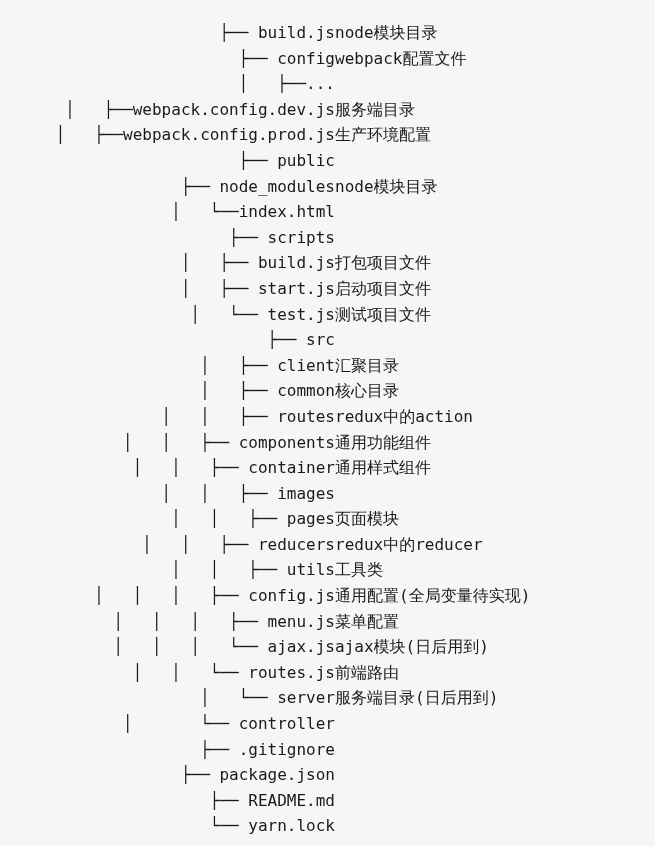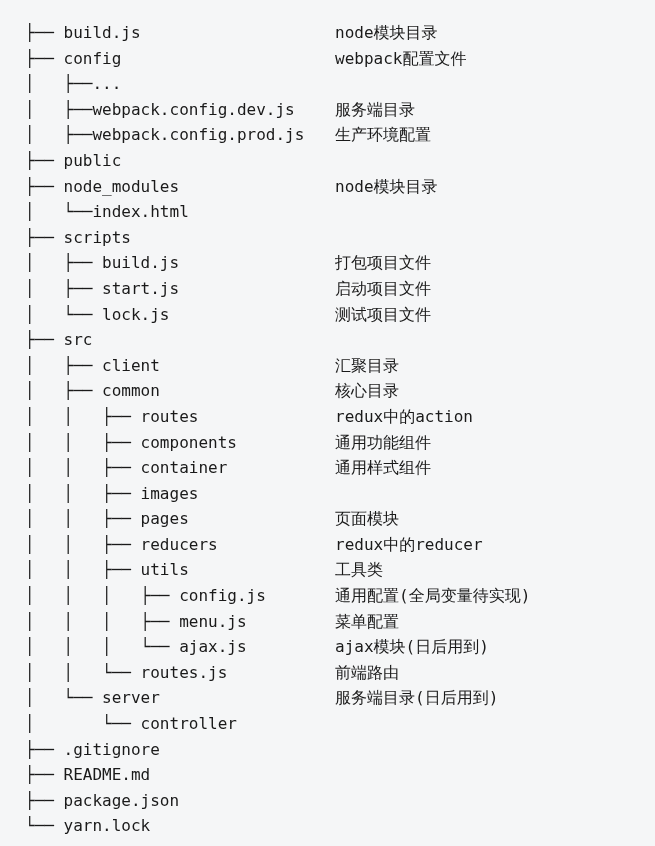--- a/index.html
+++ b/index.html
@@ -12,20 +12,21 @@
       font-family: "Menlo", "Consolas", "DejaVu Sans Mono", monospace;
       font-size: 16px;
       line-height: 1.6;
       color: #1a1a1a;
       padding: 20px 25px;
       width: 655px;
     }
     .tree-row {
       display: flex;
       white-space: pre;
+      text-align: right;
     }
     .tree-name {
       display: inline-block;
       min-width: 310px;
     }
     .tree-desc {
       display: inline-block;
     }
   </style>
 </head>
@@ -36,34 +37,34 @@
     <div class="tree-row"><span class="tree-name">├── config</span><span class="tree-desc">webpack配置文件</span></div>
     <div class="tree-row"><span class="tree-name">│   ├──...</span><span class="tree-desc"></span></div>
     <div class="tree-row"><span class="tree-name">│   ├──webpack.config.dev.js</span><span class="tree-desc">服务端目录</span></div>
     <div class="tree-row"><span class="tree-name">│   ├──webpack.config.prod.js</span><span class="tree-desc">生产环境配置</span></div>
     <div class="tree-row"><span class="tree-name">├── public</span><span class="tree-desc"></span></div>
     <div class="tree-row"><span class="tree-name">├── node_modules</span><span class="tree-desc">node模块目录</span></div>
     <div class="tree-row"><span class="tree-name">│   └──index.html</span><span class="tree-desc"></span></div>
     <div class="tree-row"><span class="tree-name">├── scripts</span><span class="tree-desc"></span></div>
     <div class="tree-row"><span class="tree-name">│   ├── build.js</span><span class="tree-desc">打包项目文件</span></div>
     <div class="tree-row"><span class="tree-name">│   ├── start.js</span><span class="tree-desc">启动项目文件</span></div>
-    <div class="tree-row"><span class="tree-name">│   └── lock.js</span><span class="tree-desc">测试项目文件</span></div>
+    <div class="tree-row"><span class="tree-name">│   └── test.js</span><span class="tree-desc">测试项目文件</span></div>
     <div class="tree-row"><span class="tree-name">├── src</span><span class="tree-desc"></span></div>
     <div class="tree-row"><span class="tree-name">│   ├── client</span><span class="tree-desc">汇聚目录</span></div>
     <div class="tree-row"><span class="tree-name">│   ├── common</span><span class="tree-desc">核心目录</span></div>
     <div class="tree-row"><span class="tree-name">│   │   ├── routes</span><span class="tree-desc">redux中的action</span></div>
     <div class="tree-row"><span class="tree-name">│   │   ├── components</span><span class="tree-desc">通用功能组件</span></div>
     <div class="tree-row"><span class="tree-name">│   │   ├── container</span><span class="tree-desc">通用样式组件</span></div>
     <div class="tree-row"><span class="tree-name">│   │   ├── images</span><span class="tree-desc"></span></div>
     <div class="tree-row"><span class="tree-name">│   │   ├── pages</span><span class="tree-desc">页面模块</span></div>
     <div class="tree-row"><span class="tree-name">│   │   ├── reducers</span><span class="tree-desc">redux中的reducer</span></div>
     <div class="tree-row"><span class="tree-name">│   │   ├── utils</span><span class="tree-desc">工具类</span></div>
     <div class="tree-row"><span class="tree-name">│   │   │   ├── config.js</span><span class="tree-desc">通用配置(全局变量待实现)</span></div>
     <div class="tree-row"><span class="tree-name">│   │   │   ├── menu.js</span><span class="tree-desc">菜单配置</span></div>
     <div class="tree-row"><span class="tree-name">│   │   │   └── ajax.js</span><span class="tree-desc">ajax模块(日后用到)</span></div>
     <div class="tree-row"><span class="tree-name">│   │   └── routes.js</span><span class="tree-desc">前端路由</span></div>
     <div class="tree-row"><span class="tree-name">│   └── server</span><span class="tree-desc">服务端目录(日后用到)</span></div>
     <div class="tree-row"><span class="tree-name">│       └── controller</span><span class="tree-desc"></span></div>
     <div class="tree-row"><span class="tree-name">├── .gitignore</span><span class="tree-desc"></span></div>
+    <div class="tree-row"><span class="tree-name">├── package.json</span><span class="tree-desc"></span></div>
     <div class="tree-row"><span class="tree-name">├── README.md</span><span class="tree-desc"></span></div>
-    <div class="tree-row"><span class="tree-name">├── package.json</span><span class="tree-desc"></span></div>
     <div class="tree-row"><span class="tree-name">└── yarn.lock</span><span class="tree-desc"></span></div>
   </div>
 
 </body></html>

